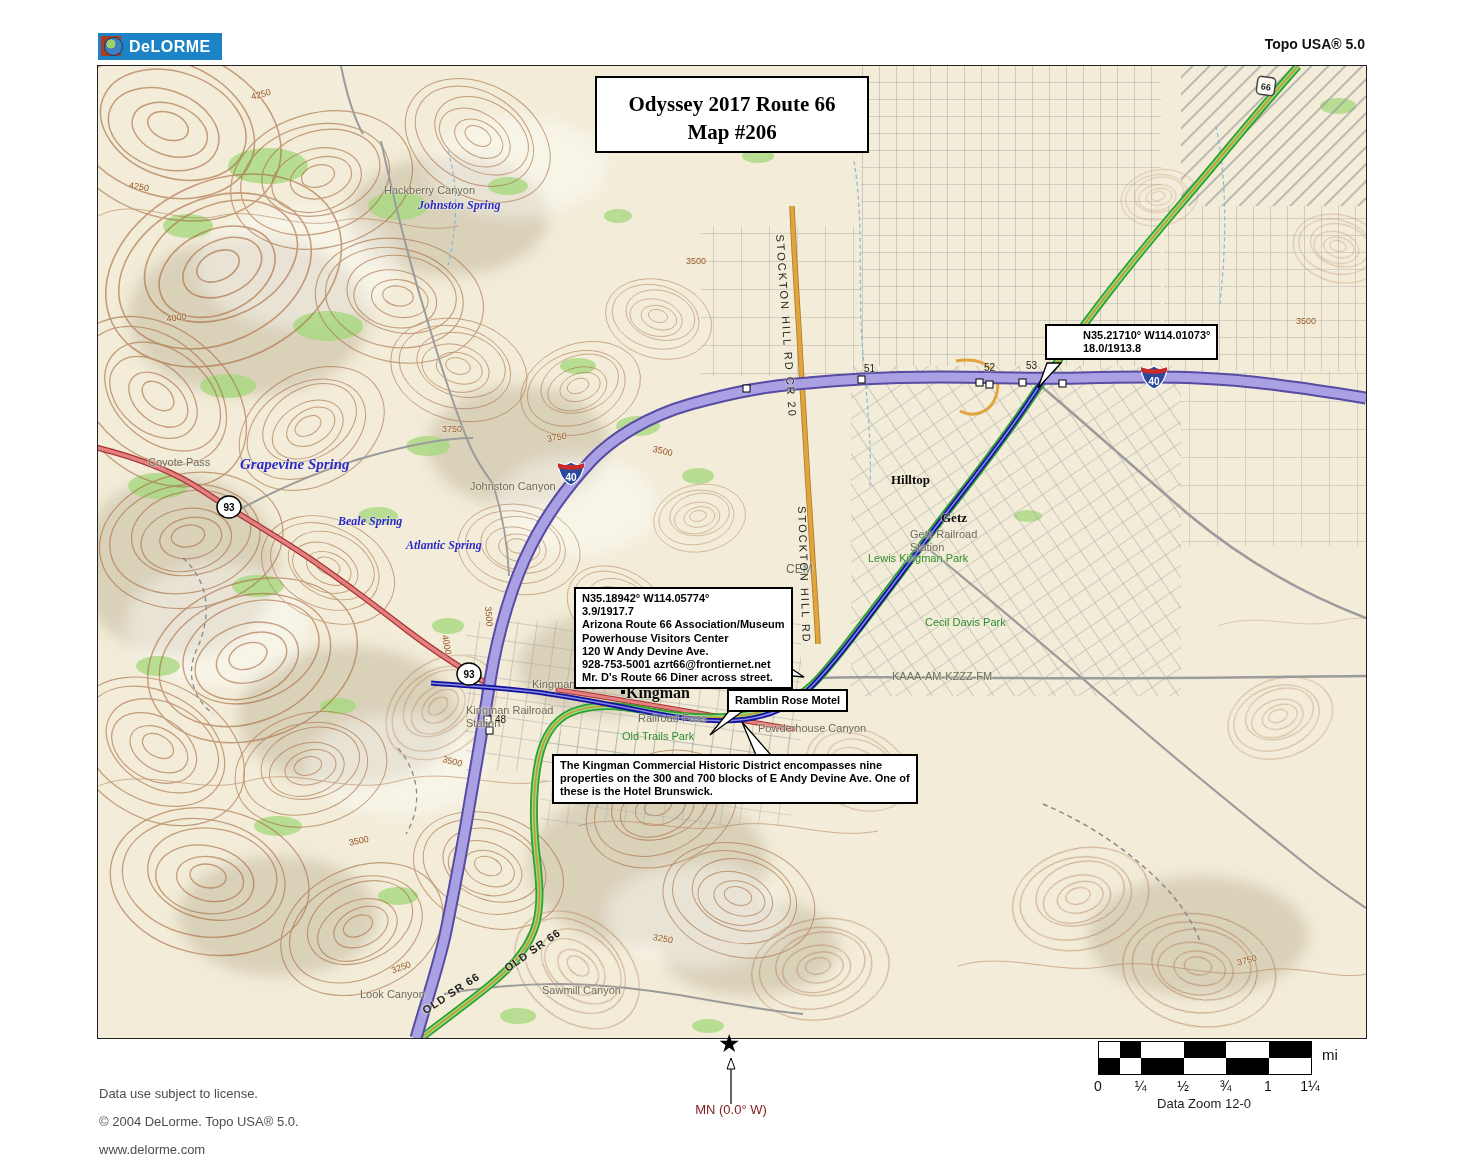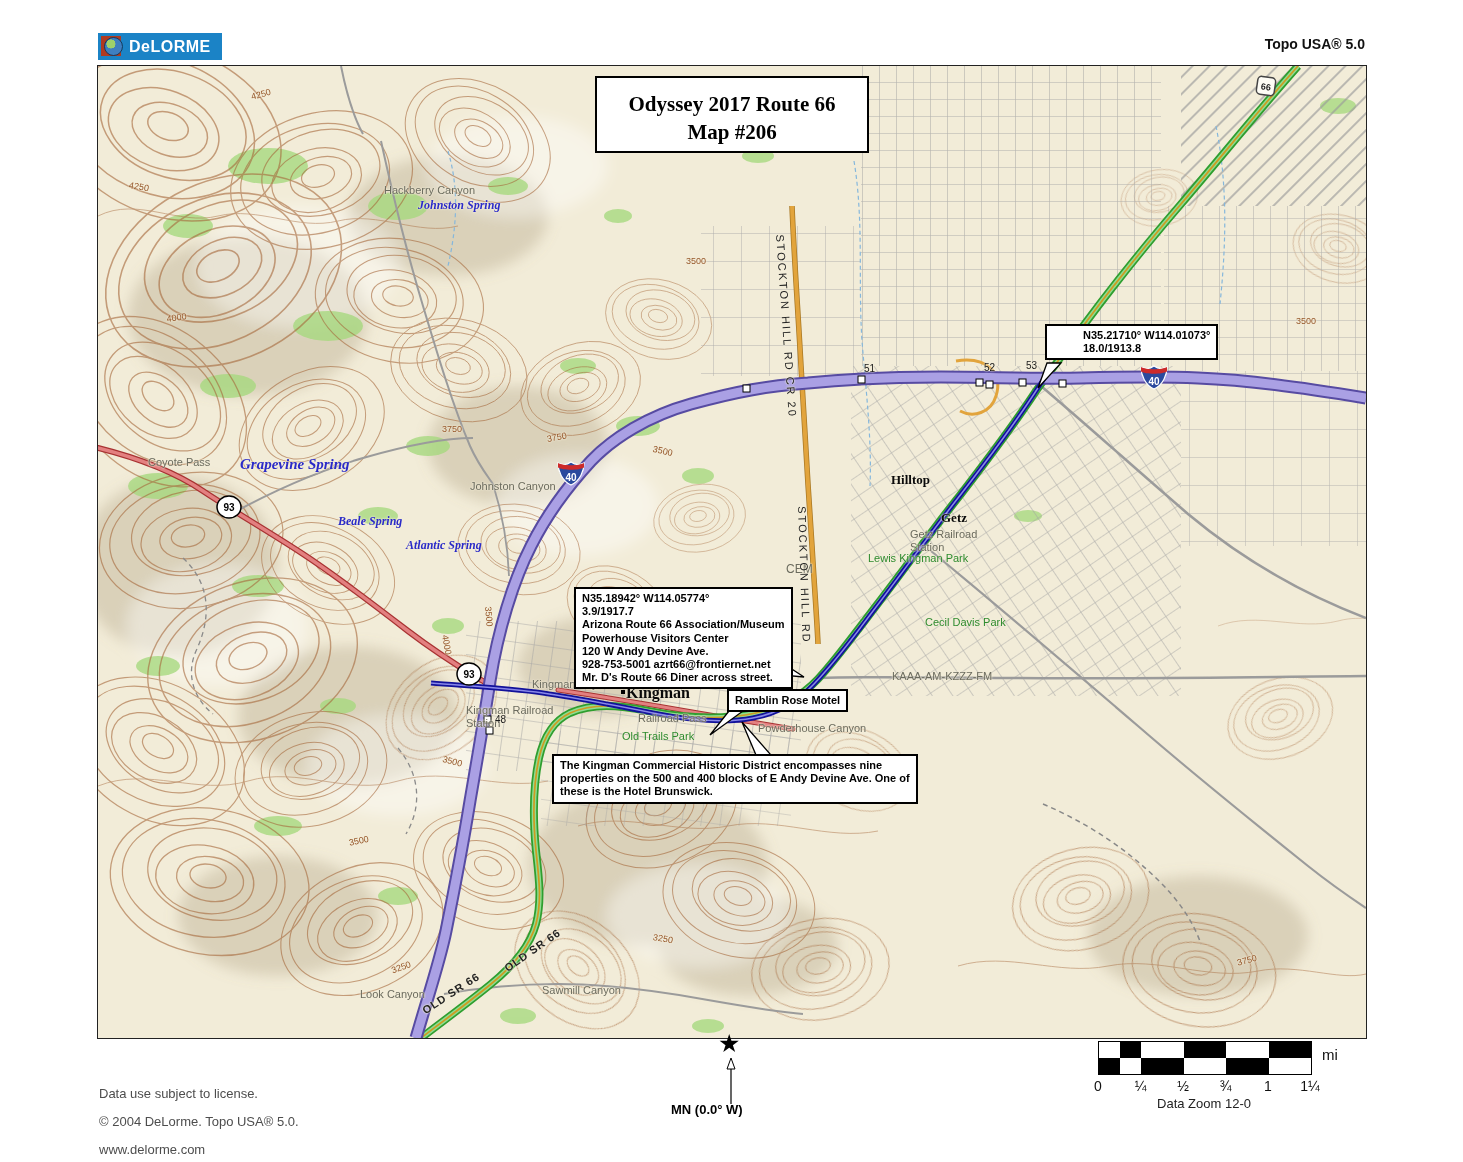--- a/index.html
+++ b/index.html
@@ -45,22 +45,22 @@
   .co-powerhouse{left:476px;top:521px;}
   .co-motel{left:629px;top:623px;}
   .co-historic{left:454px;top:688px;width:350px;white-space:normal;}
   
   .ftext{position:absolute;font-size:13px;color:#4d4d4d;margin-top:44px;}
   .lic{left:99px;top:1042px;}
   .copy{left:99px;top:1070px;}
   .site{left:99px;top:1098px;}
   .north-star{position:absolute;left:718px;top:1031px;font-size:25px;color:#000;line-height:1;}
   .north-arrow{position:absolute;left:724px;top:1058px;}
-  .north-label{position:absolute;left:671px;top:1102px;width:120px;text-align:left;
-        font-size:13px;color:#000000;font-weight:bold;}
+  .north-label{position:absolute;left:671px;top:1102px;width:120px;text-align:center;
+        font-size:13px;color:#7f1d1d;}
   .scalebar{position:absolute;left:1098px;top:1041px;width:212px;height:32px;border:1px solid #000;
         box-sizing:content-box;}
   .sb-row{display:flex;height:16px;}
   .sb-row div{height:16px;}
   .sb-ticks{position:absolute;left:1098px;top:1078px;width:212px;height:18px;font-size:14px;color:#111;}
   .sb-ticks span{position:absolute;transform:translateX(-50%);}
   .sb-mi{position:absolute;left:1322px;top:1046px;font-size:15px;color:#111;}
   .datazoom{position:absolute;left:1098px;top:1096px;width:212px;text-align:center;
         font-size:13px;color:#222;}
 </style>
@@ -364,21 +364,21 @@
     <div class="callout co-waypoint">N35.21710° W114.01073°
 18.0/1913.8</div>
     <div class="callout co-powerhouse">N35.18942° W114.05774°
 3.9/1917.7
 Arizona Route 66 Association/Museum
 Powerhouse Visitors Center
 120 W Andy Devine Ave.
 928-753-5001 azrt66@frontiernet.net
 Mr. D's Route 66 Diner across street.</div>
     <div class="callout co-motel">Ramblin Rose Motel</div>
-    <div class="callout co-historic">The Kingman Commercial Historic District encompasses nine properties on the 500 and 400 blocks of E Andy Devine Ave. One of these is the Hotel Brunswick.</div>
+    <div class="callout co-historic">The Kingman Commercial Historic District encompasses nine properties on the 300 and 700 blocks of E Andy Devine Ave. One of these is the Hotel Brunswick.</div>
   </div>
 
   <div class="ftext lic">Data use subject to license.</div>
   <div class="ftext copy">© 2004 DeLorme. Topo USA® 5.0.</div>
   <div class="ftext site">www.delorme.com</div>
 
   <div class="north-star">★</div>
   <svg class="north-arrow" width="14" height="46">
     <line x1="7" y1="10" x2="7" y2="46" stroke="#000" stroke-width="1.2"></line>
     <polygon points="7,0 3,11 11,11" fill="#fff" stroke="#000" stroke-width="1"></polygon>

